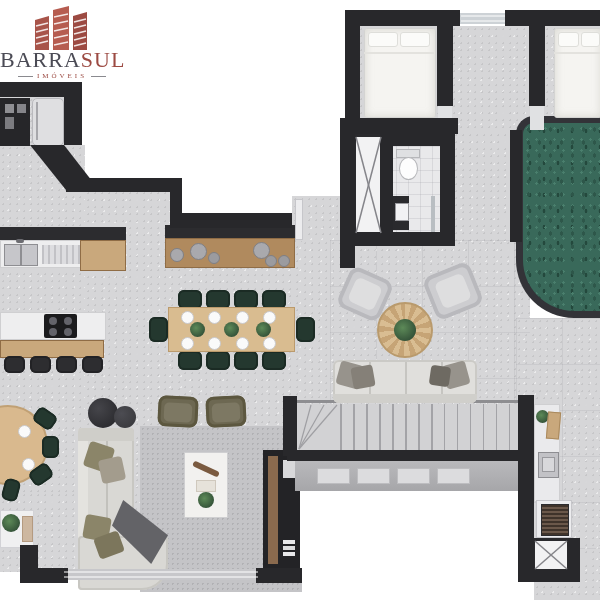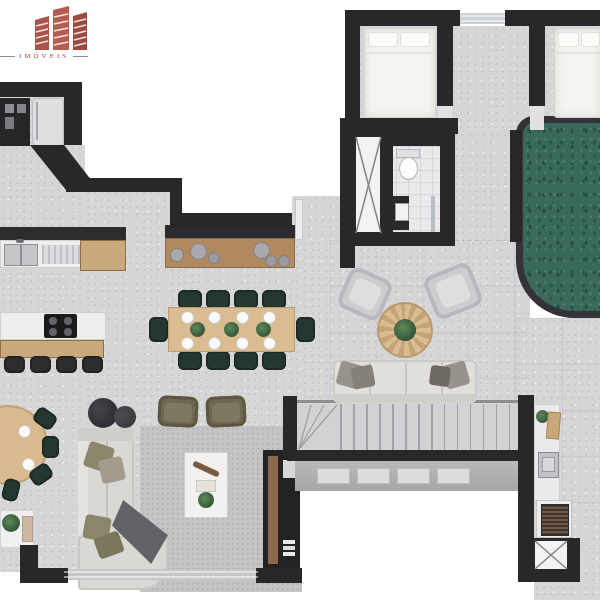--- a/index.html
+++ b/index.html
@@ -28,21 +28,21 @@
   .stool{position:absolute;background:#2d2d30;border-radius:6px;box-shadow:inset 0 0 0 2px #222225;}
   .plate{position:absolute;width:11px;height:11px;border-radius:50%;background:#fafafa;border:1px solid #c9c9cc;}
   .plant{position:absolute;border-radius:50%;background:radial-gradient(circle at 40% 40%,#5d8a58,#36553a 70%,#24402c);}
   .pillow{position:absolute;border-radius:4px;}
   .circ{position:absolute;border-radius:50%;}
   .boxlight{position:absolute;background:#dcdcde;border:1px solid #bdbdc0;box-sizing:border-box;}
   svg{display:block;}
   
   #logo{position:absolute;left:0;top:6px;width:124px;height:70px;text-align:center;}
   #logo .brandline{font-family:"Liberation Serif",serif;font-size:22px;letter-spacing:1px;line-height:20px;}
-  #logo .tagrow{display:flex;align-items:center;gap:4px;margin-top:2px;}
+  #logo .tagrow{display:flex;align-items:center;justify-content:center;gap:4px;margin-top:2px;}
   #logo .tagrow .rule{width:15px;height:1px;background:#8a8a8f;}
   #logo .tagline{font-family:"Liberation Serif",serif;font-size:7px;letter-spacing:3px;color:#9c4a42;}
 </style>
 </head>
 <body>
 
 <div id="app">
 
   <div class="f" style="left:0;top:97px;width:64px;height:48px;"></div>
   <div class="f" style="left:0;top:145px;width:85px;height:347px;"></div>
@@ -287,20 +287,23 @@
         <line x1="23" y1="25" x2="37" y2="22"></line>
           <line x1="23" y1="32" x2="37" y2="29"></line>
           <line x1="23" y1="39" x2="37" y2="36"></line>
         <line x1="43" y1="16" x2="55" y2="13"></line>
           <line x1="43" y1="22" x2="55" y2="19"></line>
         <line x1="43" y1="28" x2="55" y2="25"></line>
           <line x1="43" y1="34" x2="55" y2="31"></line>
           <line x1="43" y1="40" x2="55" y2="37"></line>
       </g>
     </svg>
+    <div class="brandline">
+      <span style="color:#4b4b55;">BARRA</span><span style="color:#9c4a42;">SUL</span>
+    </div>
     <div class="tagrow">
       <span class="rule"></span>
       <span class="tagline">IMÓVEIS</span>
       <span class="rule"></span>
     </div>
   </div>
 
 </div>
 
 </body></html>

